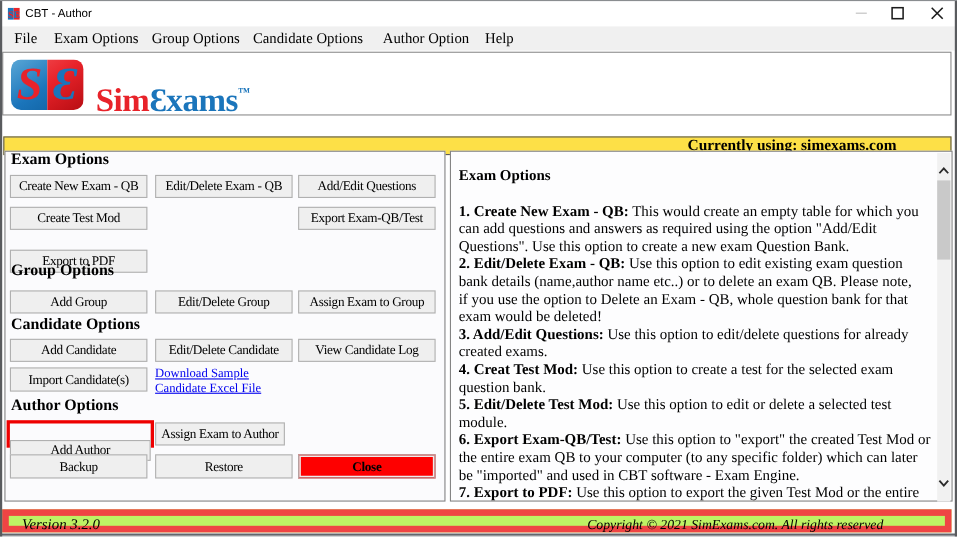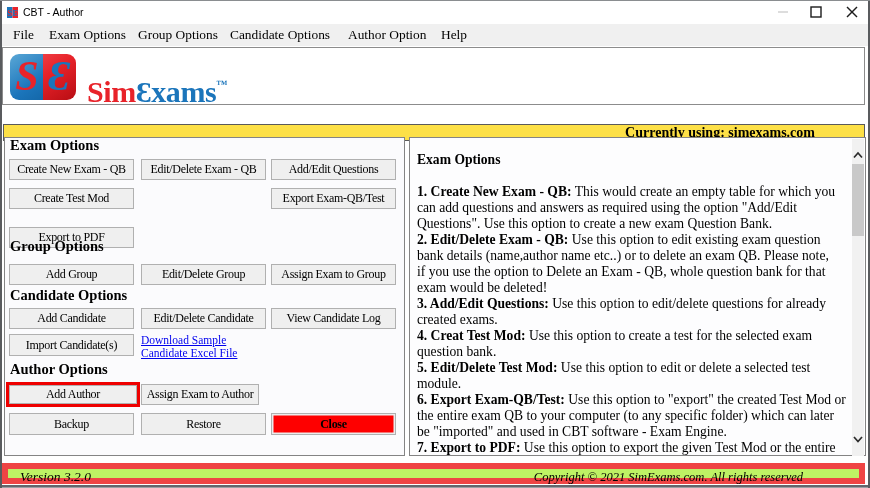--- a/index.html
+++ b/index.html
@@ -114,21 +114,21 @@
     <div class="btn c2" style="top:126px">Edit/Delete Group</div>
     <div class="btn c3" style="top:126px">Assign Exam to Group</div>
     <div class="hdr" style="top:149px">Candidate Options</div>
     <div class="btn" style="left:4px;top:170px">Add Candidate</div>
     <div class="btn c2" style="top:170px">Edit/Delete Candidate</div>
     <div class="btn c3" style="top:170px">View Candidate Log</div>
     <div class="btn" style="left:4px;top:196px;height:22px;line-height:20px">Import Candidate(s)</div>
     <div class="abs" style="left:136px;top:195px;line-height:11px"><a class="lnk" href="#">Download Sample <br>Candidate Excel File</a></div>
     <div class="hdr" style="top:223px">Author Options</div>
     <div class="abs" style="left:1px;top:244px;width:134px;height:25px;border:3px solid #ee0000"></div>
-    <div class="btn" style="left:4px;top:247px;width:128px;height:19px;line-height:17px">Add Author</div>
+    <div class="btn" style="left:4px;top:262px;width:128px;height:19px;line-height:17px">Add Author</div>
     <div class="btn c2" style="top:246px;width:118px">Assign Exam to Author</div>
     <div class="btn" style="left:4px;top:275px;height:22px;line-height:20px">Backup</div>
     <div class="btn c2" style="top:275px;height:22px;line-height:20px">Restore</div>
     <div class="btn c3" style="top:275px;height:22px;line-height:20px;background:#fe0000;font-weight:bold;box-shadow:inset 0 0 0 1.5px #ececec;">Close</div>
   </div>
 
   <div class="abs" id="rpanel">
     <div id="rtext">
       <b>Exam Options</b><br><br>
       <b>1. Create New Exam - QB:</b> This would create an empty table for which you<br>

